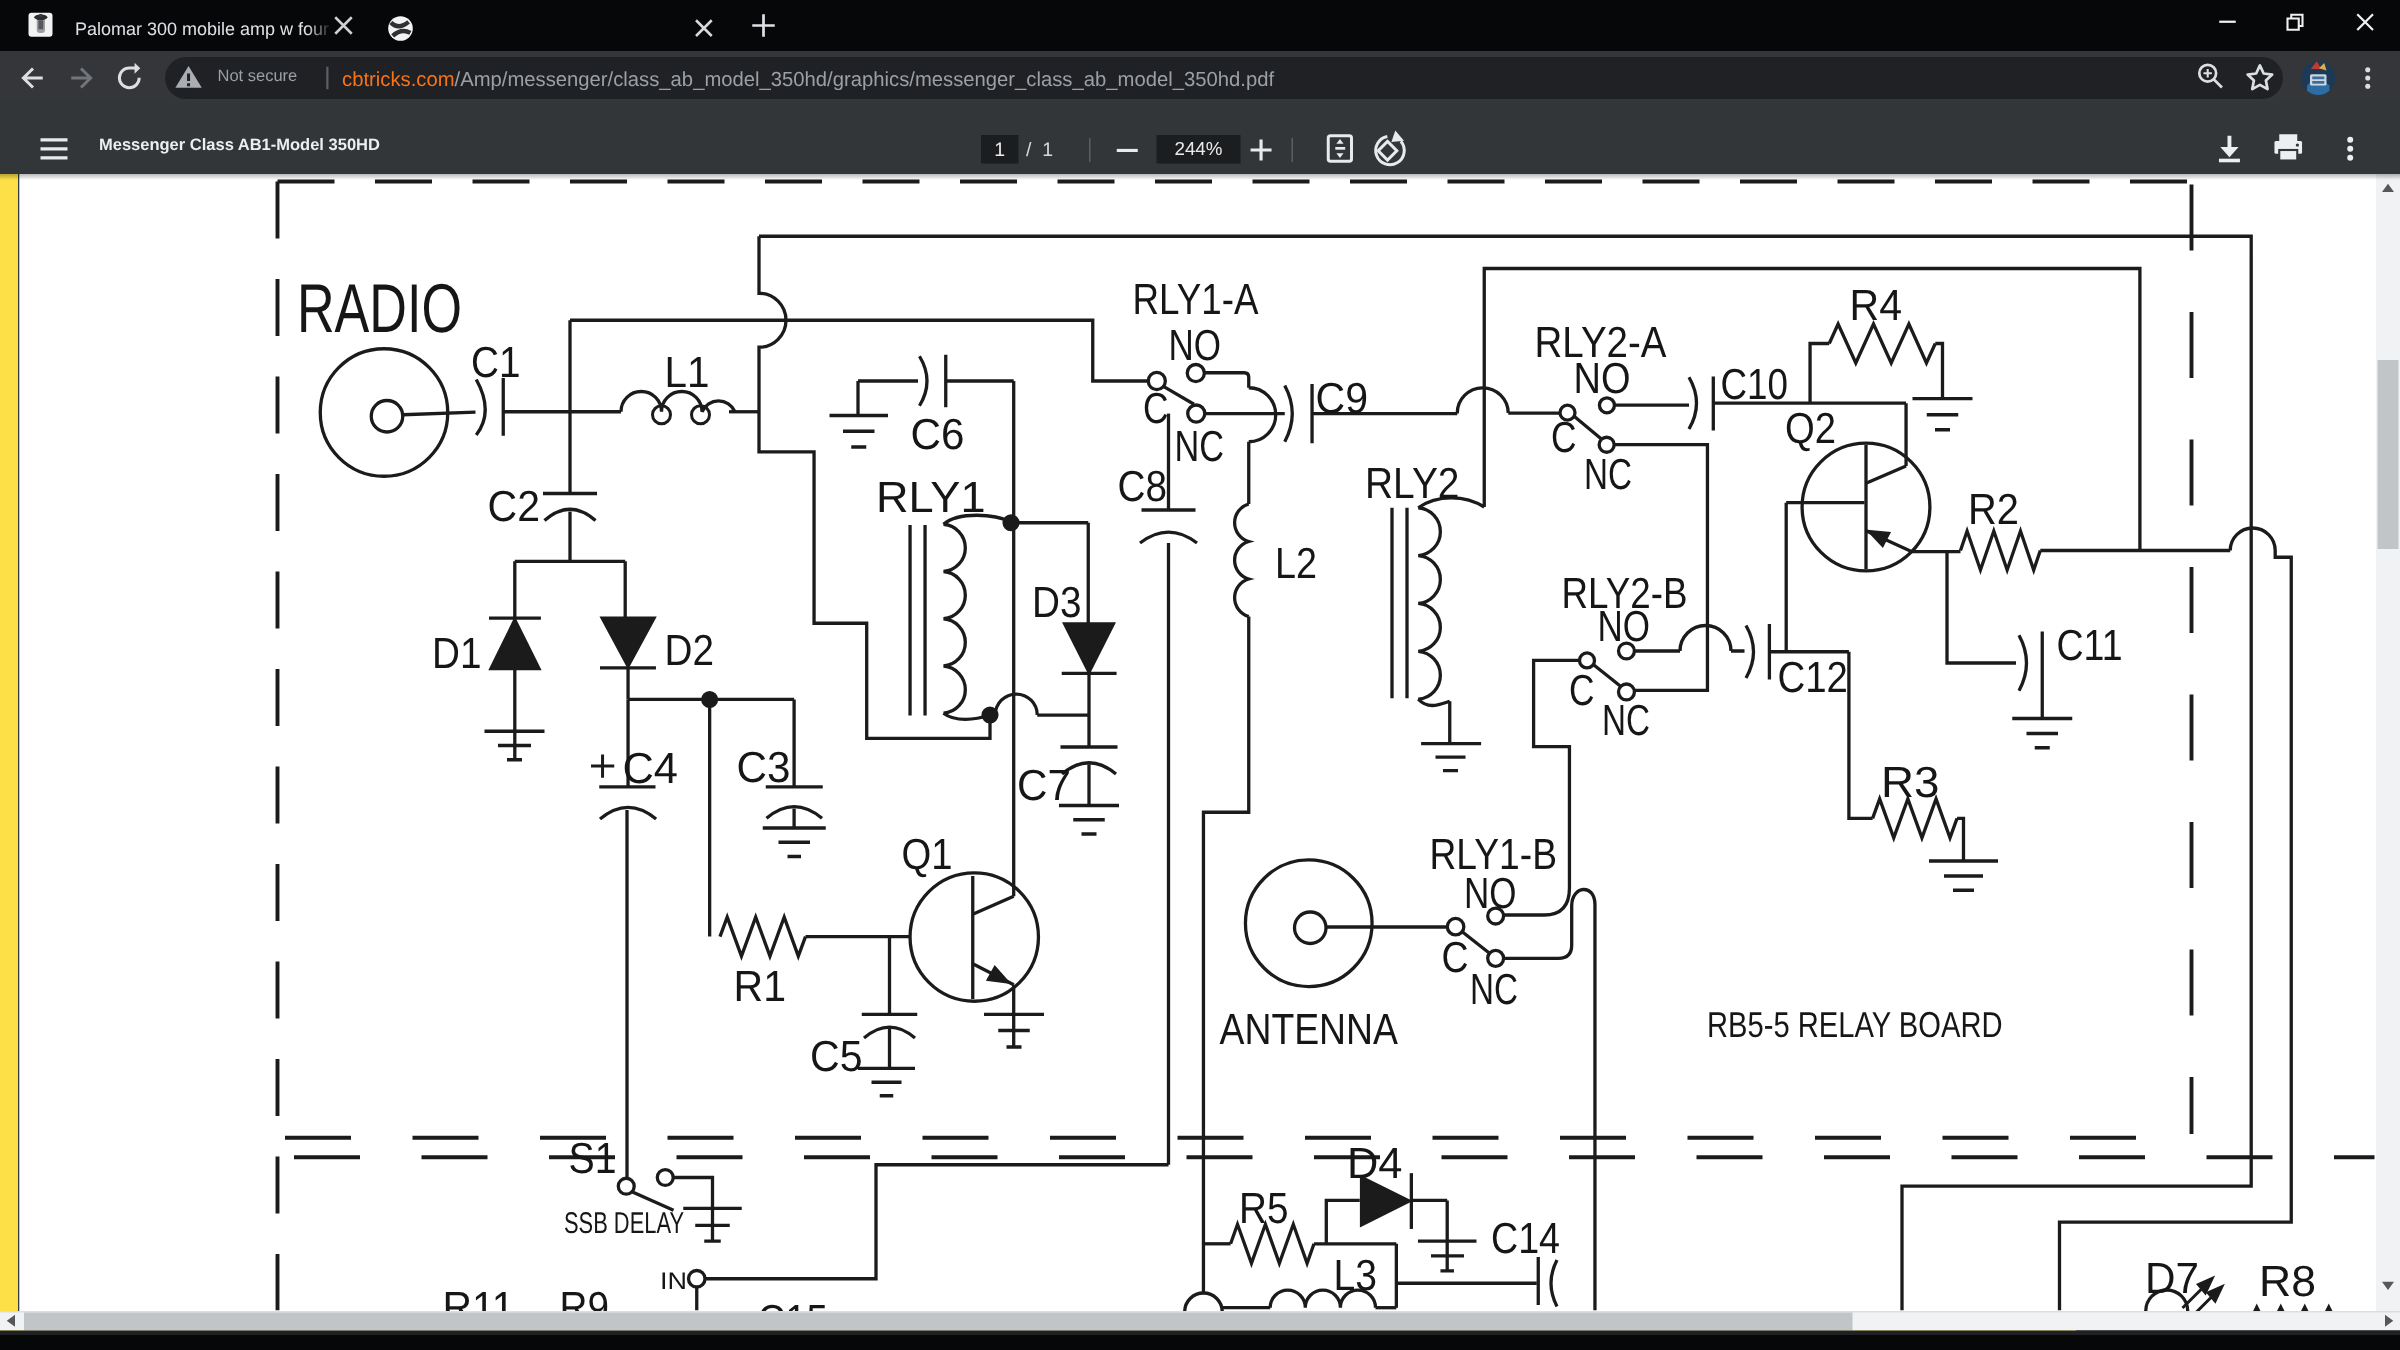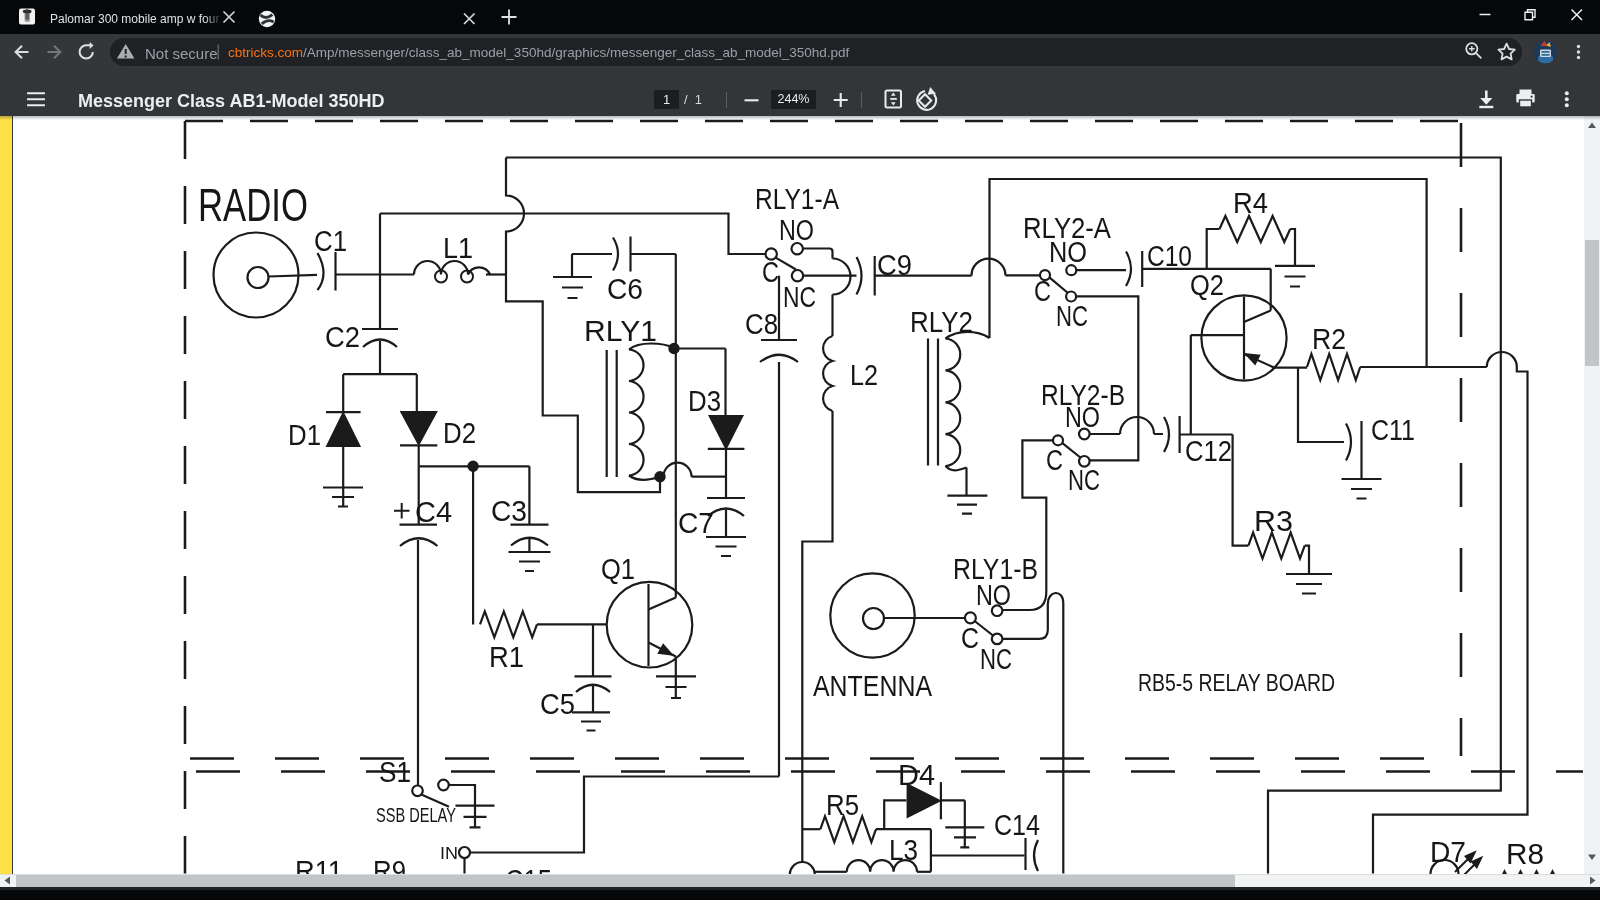--- a/index.html
+++ b/index.html
@@ -10,30 +10,30 @@
   #tabbar{position:absolute;left:0;top:0;width:1600px;height:34px;background:#060708;}
   .tab{position:absolute;top:2px;height:32px;}
   #tab1{left:8px;width:232px;}
   #tab2{left:240px;width:248px;background:#35363a;border-radius:8px 8px 0 0;}
   .tabtitle{position:absolute;top:10px;font-size:12px;color:#dee1e6;white-space:nowrap;overflow:hidden;}
   #t1text{left:42px;width:172px;-webkit-mask-image:linear-gradient(90deg,#000 90%,transparent);}
   #t2text{left:43px;width:176px;-webkit-mask-image:linear-gradient(90deg,#000 90%,transparent);}
   
   #toolbar{position:absolute;left:0;top:34px;width:1600px;height:34px;background:#35363a;}
   #pill{position:absolute;left:110px;top:4px;width:1412px;height:28px;border-radius:14px;background:#1f2125;}
-  #nots{position:absolute;left:145px;top:11px;font-size:15px;color:#9aa0a6;}
+  #nots{position:absolute;left:145px;top:11px;font-size:11px;color:#9aa0a6;}
   #urltext{position:absolute;left:228px;top:10.5px;font-size:13.5px;color:#9aa0a6;white-space:nowrap;width:1230px;overflow:hidden;}
   #urltext b{color:#f97316;font-weight:normal;}
   
   #pdfbar{position:absolute;left:0;top:68px;width:1600px;height:58px;background:#323639;}
-  #pdftitle{position:absolute;left:78px;top:22.5px;font-size:18px;font-weight:bold;color:#eceef0;}
+  #pdftitle{position:absolute;left:66px;top:22.5px;font-size:11px;font-weight:bold;color:#eceef0;}
   .dbox{position:absolute;background:#1b1d1f;color:#e8eaed;text-align:center;}
   #pgbox{left:654px;top:22px;width:25px;height:19px;font-size:13px;line-height:19px;}
   #pgtot{position:absolute;left:684px;top:24px;font-size:13px;color:#d5d7d9;}
-  #zoombox{left:771px;top:22px;width:45px;height:19px;font-size:12.5px;line-height:19px;}
+  #zoombox{left:771px;top:22px;width:56px;height:19px;font-size:12.5px;line-height:19px;}
   .vdiv{position:absolute;width:1px;height:16px;background:#5a5e62;top:24px;}
   
   #content{position:absolute;left:0;top:116px;width:1384px;height:774px;background:#fde047;}
   #page{position:absolute;left:13px;top:0;width:1571px;height:758px;background:#ffffff;}
   #pageedge{position:absolute;left:12px;top:0;width:1px;height:758px;background:#393c3f;}
   
   #vsb{position:absolute;left:1584px;top:0;width:16px;height:758px;background:#f1f2f3;}
   #vthumb{position:absolute;left:1585px;top:124px;width:14px;height:126px;background:#c2c5c8;}
   #hsb{position:absolute;left:0;top:758px;width:1600px;height:13px;background:#f1f2f3;border-top:1px solid #dcdddd;}
   #hthumb{position:absolute;left:16px;top:759px;width:1219px;height:12px;background:#c2c5c8;}

